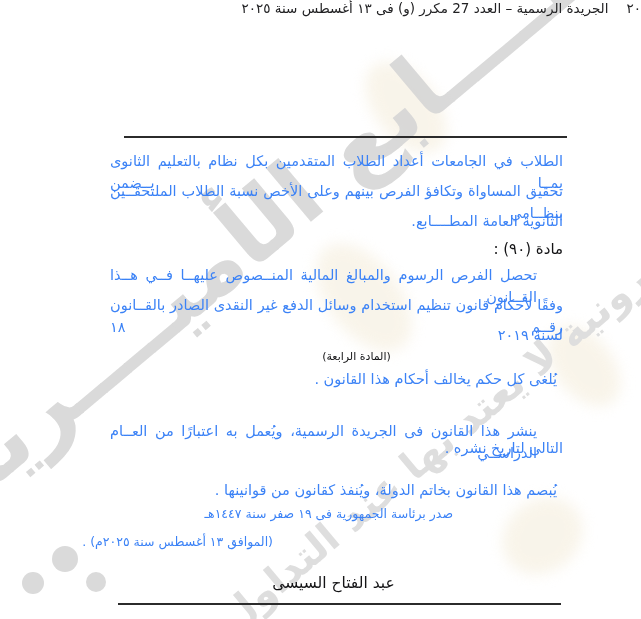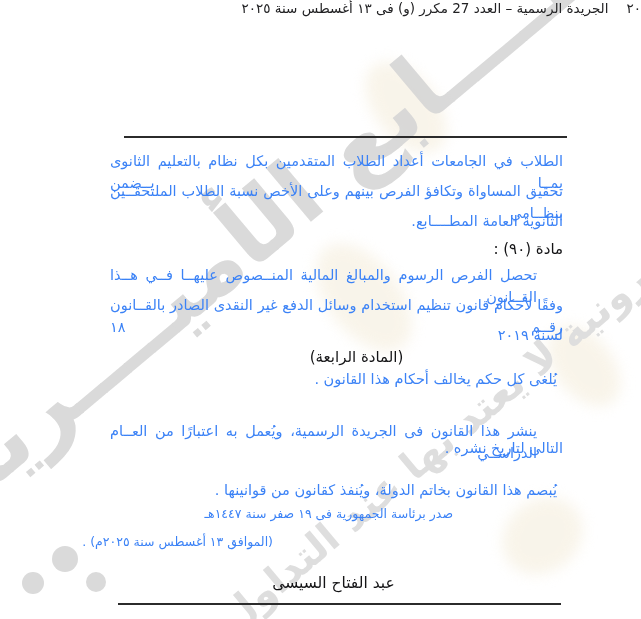--- a/index.html
+++ b/index.html
@@ -44,21 +44,21 @@
 
   .hdr { top:97px; right:96px; left:110px; display:flex; direction:rtl;
          gap:18px; font-size:13.5px; color:#212123; align-items:baseline; }
   .rule { position:absolute; height:2px; background:#2b2b2b; }
   .hdr-rule    { top:136px; left:124px; right:74px; }
   .bottom-rule { top:603px; left:118px; right:80px; }
 
   .p1l1 { top:150px; } .p1l2 { top:180px; } .p1l3 { top:210px; }
   .made90 { top:238px; font-size:15px; }
   .p2l1 { top:264px; } .p2l2 { top:294px; } .p2l3 { top:324px; }
-  .h4  { top:346px; right:38px; font-size:15px; }
+  .h4  { top:346px; right:38px; font-size:11px; }
   .l4  { top:368px; }
   .h5  { top:395px; right:20px; font-size:15px; }
   .p3l1 { top:420px; } .p3l2 { top:437px; }
   .seal { top:479px; }
   .date1 { top:503px; font-size:12.5px; padding-right:110px; }
   .date2 { top:531px; font-size:12.5px; padding-right:290px; white-space:nowrap;text-align:right; }
   .sig { top:572px; left:104px; font-size:15.5px; text-align:center; direction:rtl; }
 </style>
 </head>
 <body>

